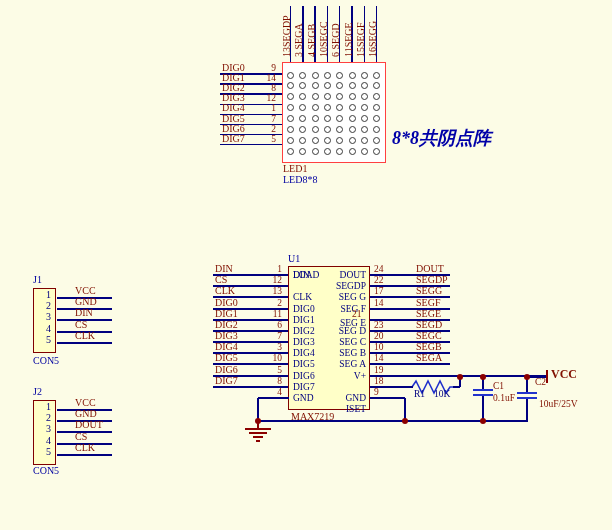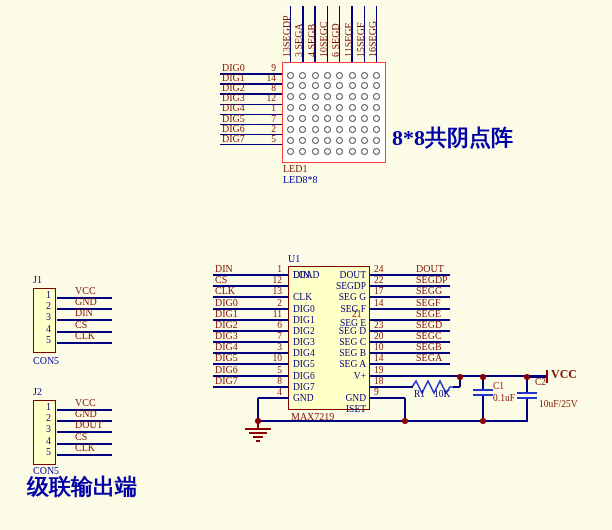--- a/index.html
+++ b/index.html
@@ -14,33 +14,32 @@
   .vlabel{color:var(--net-label,#801000);font-size:10px;line-height:10px;white-space:nowrap;
           transform:rotate(-90deg);transform-origin:0 100%;height:10px;}
   .pnum{color:var(--pin-number,#801000);font-size:9.5px;line-height:10px;}
   .cnum{color:var(--pin-name,#000080);font-size:10px;line-height:10px;}
   .num-r{text-align:right;}
   .pname{color:var(--pin-name,#000080);font-size:9.5px;line-height:10px;white-space:nowrap;}
   .ref-b{color:var(--designator,#0000A0);font-size:10px;line-height:10px;white-space:nowrap;}
   .ref-m{color:var(--net-label,#801000);font-size:10px;line-height:10px;white-space:nowrap;}
   .val{color:var(--net-label,#801000);font-size:9.5px;line-height:10px;white-space:nowrap;}
   .rval{color:var(--pin-name,#000080);font-size:9.5px;line-height:10px;white-space:nowrap;}
-  .title{color:var(--title-blue,#0000A8);font-size:22px;line-height:24px;font-weight:bold;white-space:nowrap;}
+  .title{color:var(--title-blue,#0000A8);font-size:18px;line-height:24px;font-weight:bold;white-space:nowrap;font-style:italic;}
   .watermark{color:var(--watermark-red,#FF4848);font-size:17px;line-height:20px;white-space:nowrap;}
   .box{box-sizing:border-box;border:1.5px solid var(--component-border,#800000);
        background:var(--component-fill,#FFFFC8);}
   .mbox{box-sizing:border-box;border:1.6px solid var(--matrix-border,#FF4040);background:#FFFFFF;}
   .dotled{box-sizing:border-box;border:1.3px solid #3a3a3a;border-radius:50%;background:#fff;}
 </style>
 </head>
 <body>
 
 <div class="stage" id="stage">
 
-  <div class="title" style="left:27px;top:475px">级联输出端</div>
   <div class="title" style="left:392px;top:126px">8*8共阴点阵</div>
 
   <div class="mbox" style="left:282px;top:62px;width:104px;height:101px"></div>
   <div class="ref-m" style="left:283px;top:164px">LED1</div>
   <div class="ref-b" style="left:283px;top:175px">LED8*8</div>
 
   <div class="ref-b" style="left:288px;top:254px">U1</div>
   <div class="box" style="left:288px;top:266px;width:82px;height:144px"></div>
   <div class="ref-m" style="left:291px;top:412px">MAX7219</div>
 

